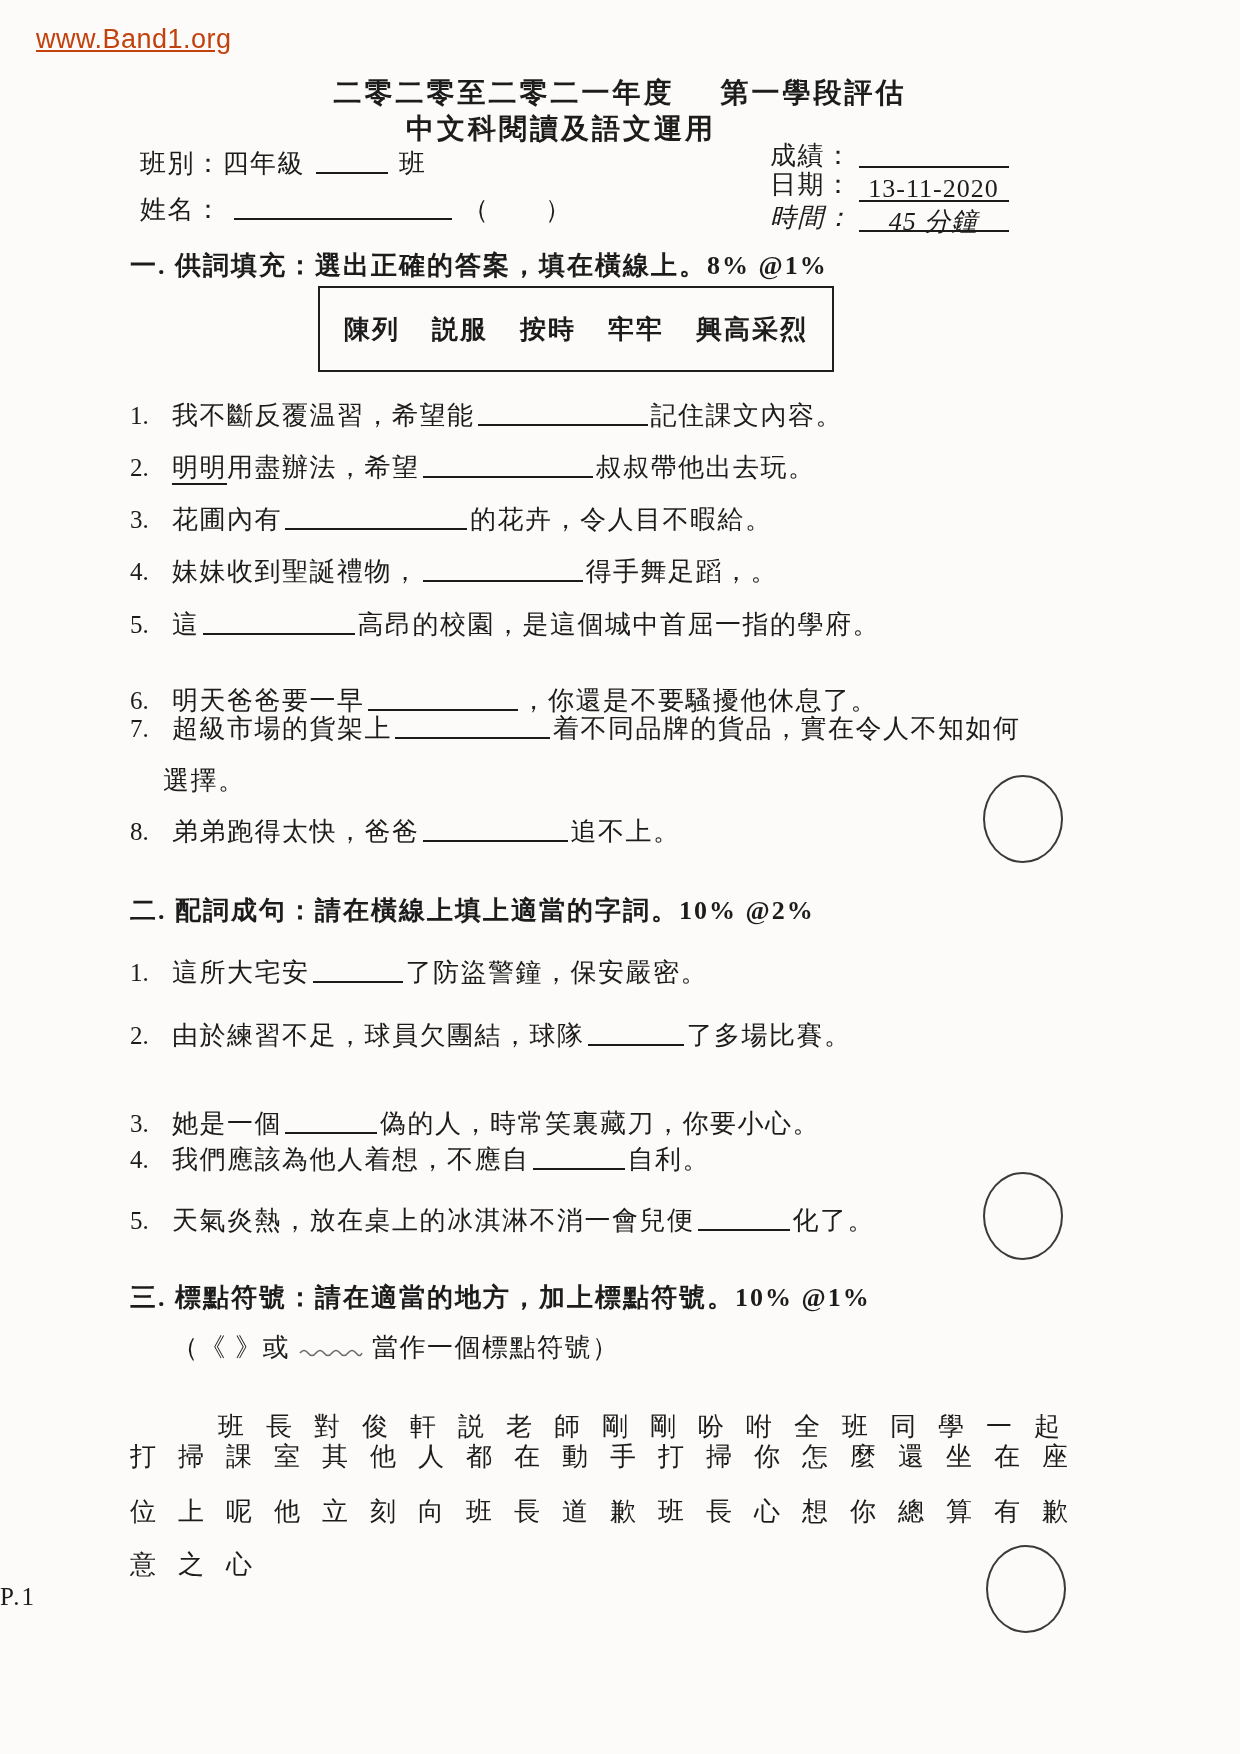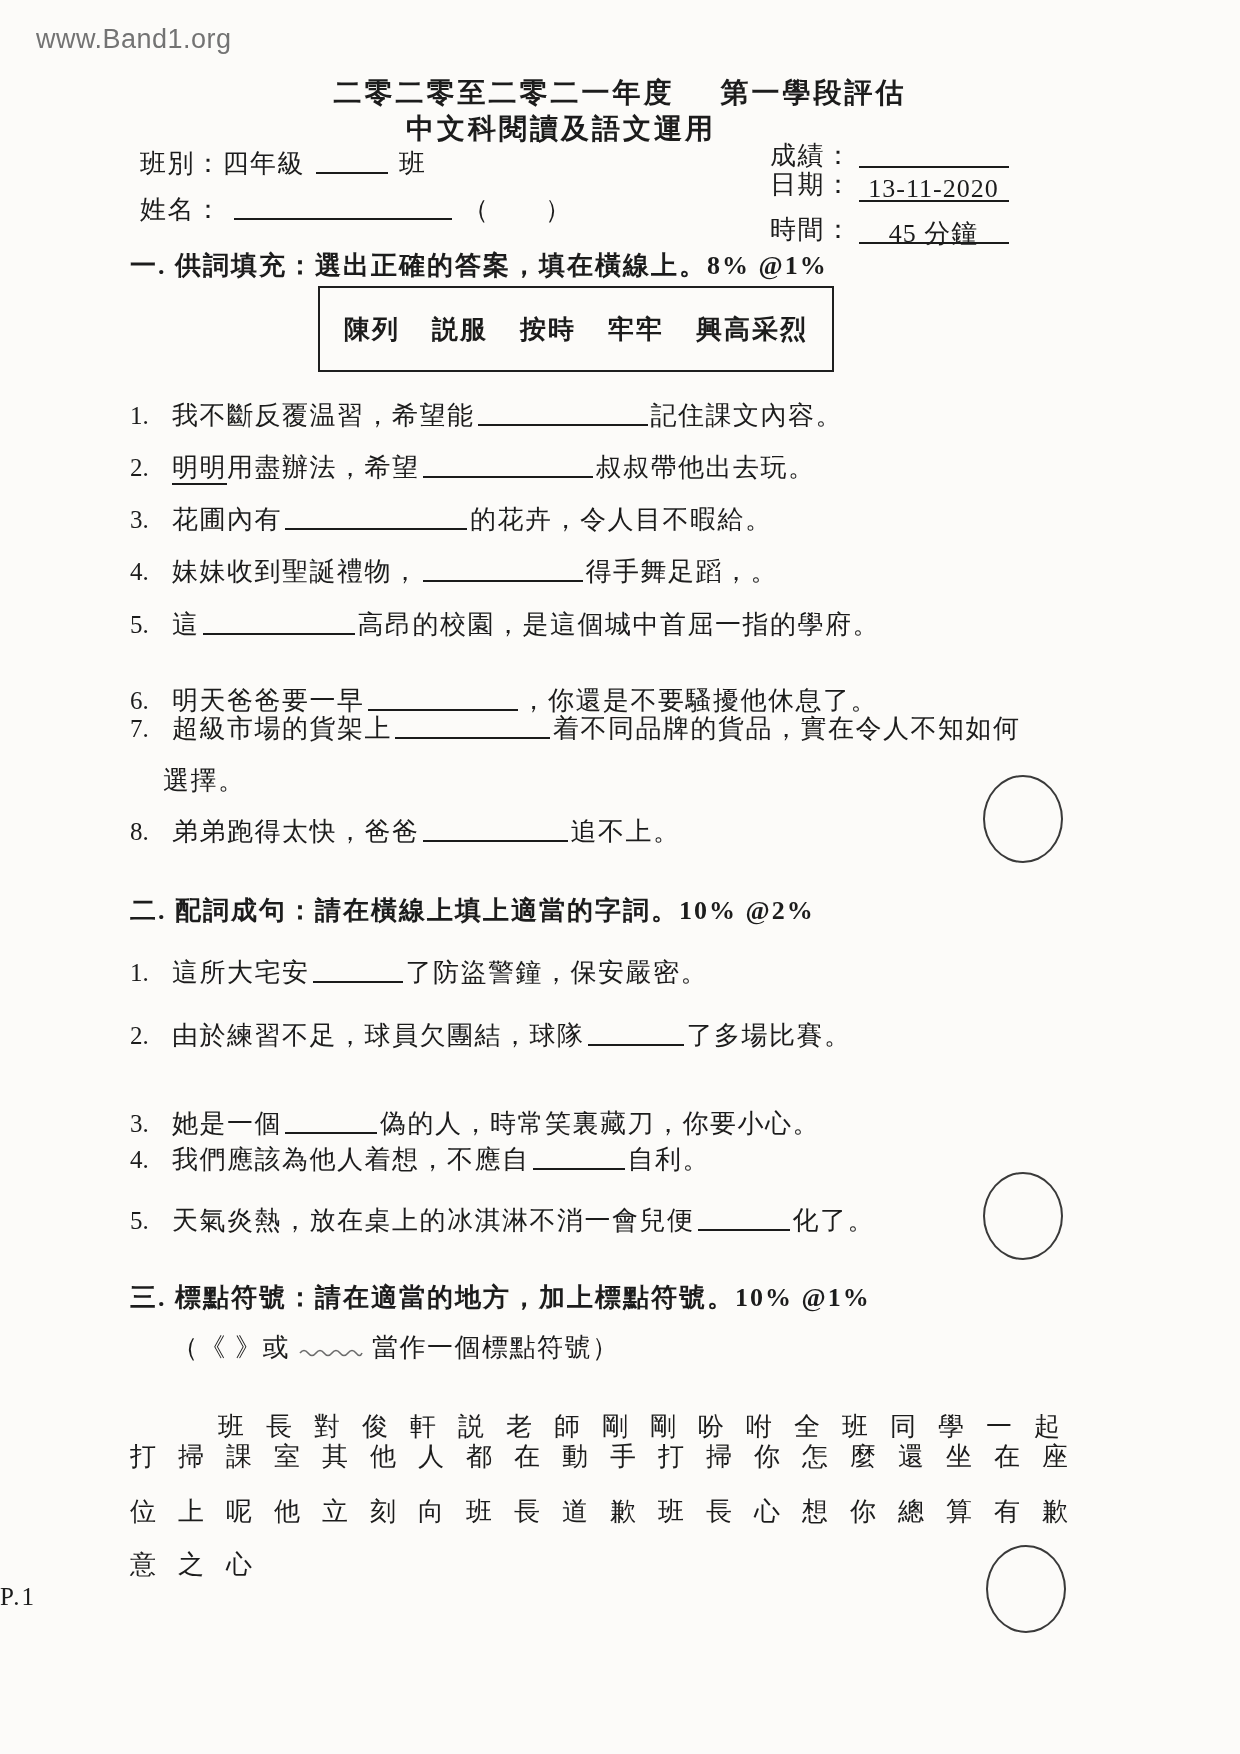--- a/index.html
+++ b/index.html
@@ -5,21 +5,21 @@
   html,body{margin:0;padding:0;}
   body{
     width:1240px;height:1754px;position:relative;
     background:#fcfbf9;
     font-family:"Liberation Serif","DejaVu Serif",serif;
     color:#1c1c1c;
     -webkit-font-smoothing:antialiased;
   }
   .abs{position:absolute;white-space:nowrap;}
   .txt{font-size:26px;letter-spacing:1.5px;}
-  .watermark{font-family:"Liberation Sans","DejaVu Sans",sans-serif;font-size:27px;letter-spacing:0.5px;color:#737373;}
+  .watermark{font-family:"Liberation Sans","DejaVu Sans",sans-serif;font-size:27px;letter-spacing:0.5px;color:#c2410c;text-decoration:underline;}
   .title{font-size:28px;font-weight:600;letter-spacing:3px;}
   .title-gap{margin-left:46px;}
   .heading{font-size:26px;font-weight:600;letter-spacing:2px;}
   .blank{display:inline-block;border-bottom:2px solid #1b1b1b;height:22px;vertical-align:-2px;margin:0 3px;}
   .uval{display:inline-block;border-bottom:2px solid #1b1b1b;height:26px;text-align:center;vertical-align:-4px;margin-left:6px;font-size:26px;letter-spacing:1px;}
   .name-underline{border-bottom:2px solid #1b1b1b;padding-bottom:1px;}
   .num{display:inline-block;min-width:34px;font-size:25px;letter-spacing:0;}
   .wordbox{
     position:absolute;left:318px;top:286px;width:516px;height:86px;
     border:2.5px solid #1f1f1f;box-sizing:border-box;
@@ -58,21 +58,21 @@
   <span class="blank" style="width:218px;"></span>
   <span>（　　）</span>
 </div>
 
 <div class="abs txt" style="left:770px;top:138px;">
   <span>成績：</span><span class="uval" style="width:150px;"></span>
 </div>
 <div class="abs txt" style="left:770px;top:167px;">
   <span>日期：</span><span class="uval" style="width:150px;">13-11-2020</span>
 </div>
-<div class="abs txt" style="left:770px;top:212px;">
+<div class="abs txt" style="left:770px;top:200px;font-style:italic;">
   <span>時間：</span><span class="uval" style="width:150px;">45 分鐘</span>
 </div>
 
 <div class="abs heading" style="left:130px;top:248px;">一. 供詞填充：選出正確的答案，填在橫線上。8% @1%</div>
 
 <div class="wordbox">
   <div class="wordrow">
     <span>陳列</span>
     <span>説服</span>
     <span>按時</span>

